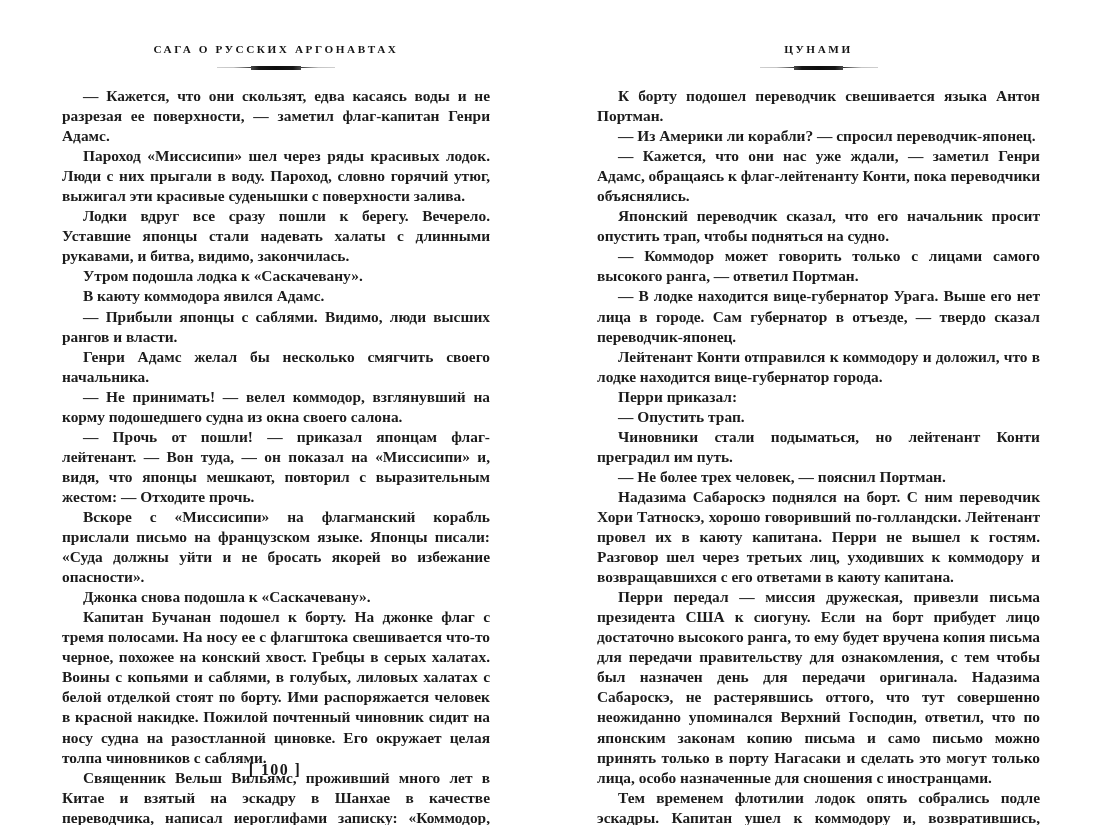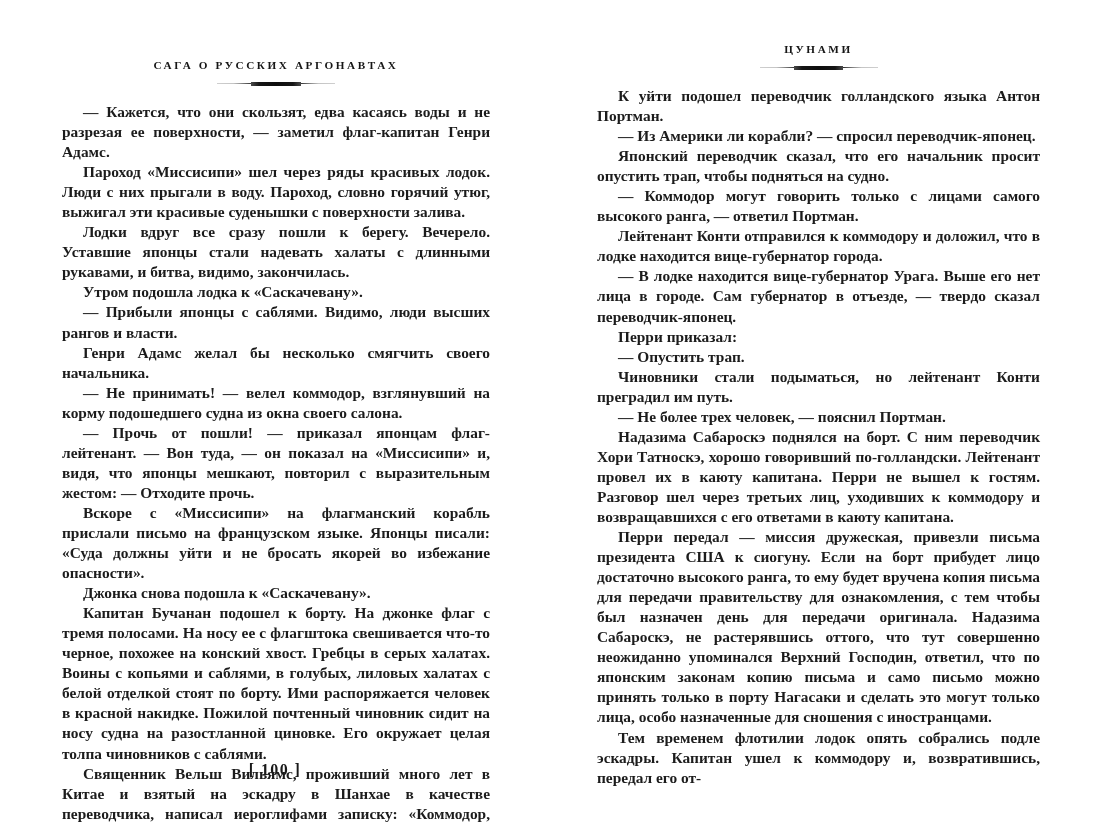--- a/index.html
+++ b/index.html
@@ -21,21 +21,21 @@
     height: 825px;
     display: flex;
     background: #ffffff;
   }
 
   .page {
     position: relative;
     height: 825px;
     box-sizing: border-box;
   }
-  .page-left  { width: 550px; padding: 16px 60px 0 62px; }
+  .page-left  { width: 550px; padding: 0 60px 0 62px; }
   .page-right { width: 550px; padding: 0 60px 0 47px; }
 
   
   .running-head {
     margin-top: 43px;
     text-align: center;
     font-size: 11.2px;
     letter-spacing: 2.6px;
     text-transform: uppercase;
     font-weight: 600;
@@ -110,20 +110,21 @@
     <div class="ornament">
       <div class="bar-outer"></div>
       <div class="bar-inner"></div>
     </div>
 
     <div class="body-text">
       <p>— Кажется, что они скользят, едва касаясь воды и не разрезая ее поверхности, — заметил флаг-капитан Генри Адамс.</p>
       <p>Пароход «Миссисипи» шел через ряды красивых лодок. Люди с них прыгали в воду. Пароход, словно горячий утюг, выжигал эти красивые суденышки с поверхности залива.</p>
       <p>Лодки вдруг все сразу пошли к берегу. Вечерело. Уставшие японцы стали надевать халаты с длинными рукавами, и битва, видимо, закончилась.</p>
       <p>Утром подошла лодка к «Саскачевану».</p>
+      <p>В каюту коммодора явился Адамс.</p>
       <p>— Прибыли японцы с саблями. Видимо, люди высших рангов и власти.</p>
       <p>Генри Адамс желал бы несколько смягчить своего начальника.</p>
       <p>— Не принимать! — велел коммодор, взглянувший на корму подошедшего судна из окна своего салона.</p>
       <p>— Прочь от пошли! — приказал японцам флаг-лейтенант. — Вон туда, — он показал на «Миссисипи» и, видя, что японцы мешкают, повторил с выразительным жестом: — Отходите прочь.</p>
       <p>Вскоре с «Миссисипи» на флагманский корабль прислали письмо на французском языке. Японцы писали: «Суда должны уйти и не бросать якорей во избежание опасности».</p>
       <p>Джонка снова подошла к «Саскачевану».</p>
       <p>Капитан Бучанан подошел к борту. На джонке флаг с тремя полосами. На носу ее с флагштока свешивается что-то черное, похожее на конский хвост. Гребцы в серых халатах. Воины с копьями и саблями, в голубых, лиловых халатах с белой отделкой стоят по борту. Ими распоряжается человек в красной накидке. Пожилой почтенный чиновник сидит на носу судна на разостланной циновке. Его окружает целая толпа чиновников с саблями.</p>
       <p>Священник Вельш Вильямс, проживший много лет в Китае и взятый на эскадру в Шанхае в качестве переводчика, написал иероглифами записку: «Коммодор, начальствующий американской эскадры, может иметь отношение только с лицами высшего ранга. Советуем лодке возвращаться в город».</p>
 
     </div>
@@ -134,26 +135,27 @@
   <div class="page page-right">
 
     <div class="running-head">ЦУНАМИ</div>
 
     <div class="ornament">
       <div class="bar-outer"></div>
       <div class="bar-inner"></div>
     </div>
 
     <div class="body-text">
-      <p>К уйти подошел переводчик голландского языка Антон Портман.</p>
+      <p>К борту подошел переводчик свешивается языка Антон Портман.</p>
       <p>— Из Америки ли корабли? — спросил переводчик-японец.</p>
+      <p>— Кажется, что они нас уже ждали, — заметил Генри Адамс, обращаясь к флаг-лейтенанту Конти, пока переводчики объяснялись.</p>
       <p>Японский переводчик сказал, что его начальник просит опустить трап, чтобы подняться на судно.</p>
-      <p>— Коммодор могут говорить только с лицами самого высокого ранга, — ответил Портман.</p>
+      <p>— Коммодор может говорить только с лицами самого высокого ранга, — ответил Портман.</p>
+      <p>— В лодке находится вице-губернатор Урага. Выше его нет лица в городе. Сам губернатор в отъезде, — твердо сказал переводчик-японец.</p>
       <p>Лейтенант Конти отправился к коммодору и доложил, что в лодке находится вице-губернатор города.</p>
-      <p>— В лодке находится вице-губернатор Урага. Выше его нет лица в городе. Сам губернатор в отъезде, — твердо сказал переводчик-японец.</p>
       <p>Перри приказал:</p>
       <p>— Опустить трап.</p>
       <p>Чиновники стали подыматься, но лейтенант Конти преградил им путь.</p>
       <p>— Не более трех человек, — пояснил Портман.</p>
       <p>Надазима Сабароскэ поднялся на борт. С ним переводчик Хори Татноскэ, хорошо говоривший по-голландски. Лейтенант провел их в каюту капитана. Перри не вышел к гостям. Разговор шел через третьих лиц, уходивших к коммодору и возвращавшихся с его ответами в каюту капитана.</p>
       <p>Перри передал — миссия дружеская, привезли письма президента США к сиогуну. Если на борт прибудет лицо достаточно высокого ранга, то ему будет вручена копия письма для передачи правительству для ознакомления, с тем чтобы был назначен день для передачи оригинала. Надазима Сабароскэ, не растерявшись оттого, что тут совершенно неожиданно упоминался Верхний Господин, ответил, что по японским законам копию письма и само письмо можно принять только в порту Нагасаки и сделать это могут только лица, особо назначенные для сношения с иностранцами.</p>
       <p>Тем временем флотилии лодок опять собрались подле эскадры. Капитан ушел к коммодору и, возвратившись, передал его от-</p>
     </div>
 
   </div>

